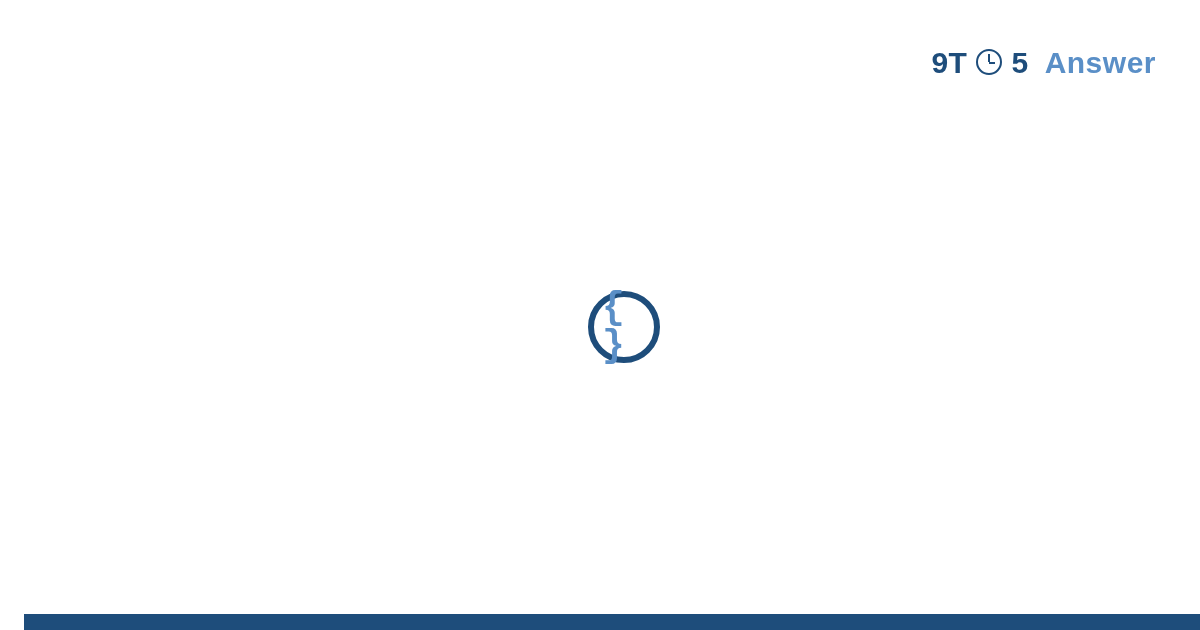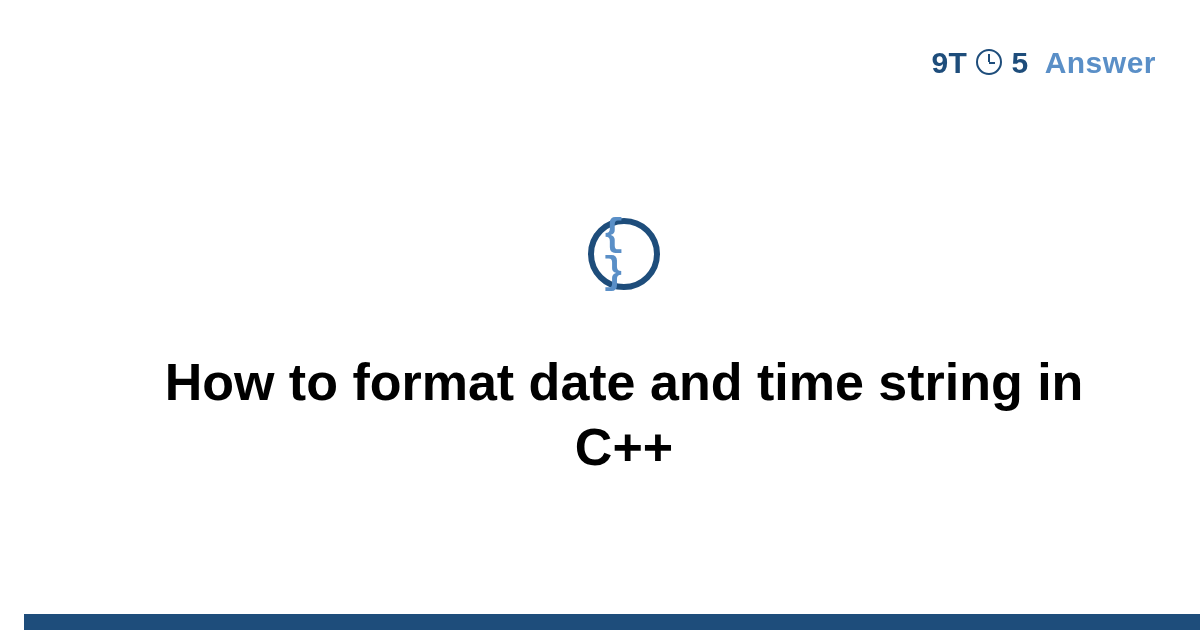--- a/index.html
+++ b/index.html
@@ -112,16 +112,15 @@
 <body>
 
 <div class="logo">
   <span class="nine-t">9T</span><span class="clock"></span><span class="five">5</span><span class="answer">Answer</span>
 </div>
 
 <div class="content">
   <div class="icon-circle">
     <span class="braces">{ }</span>
   </div>
-  <h1 class="title">How to format date and time string in C++</h1>
 </div>
 
 <div class="footer-bar"></div>
 
 </body></html>

